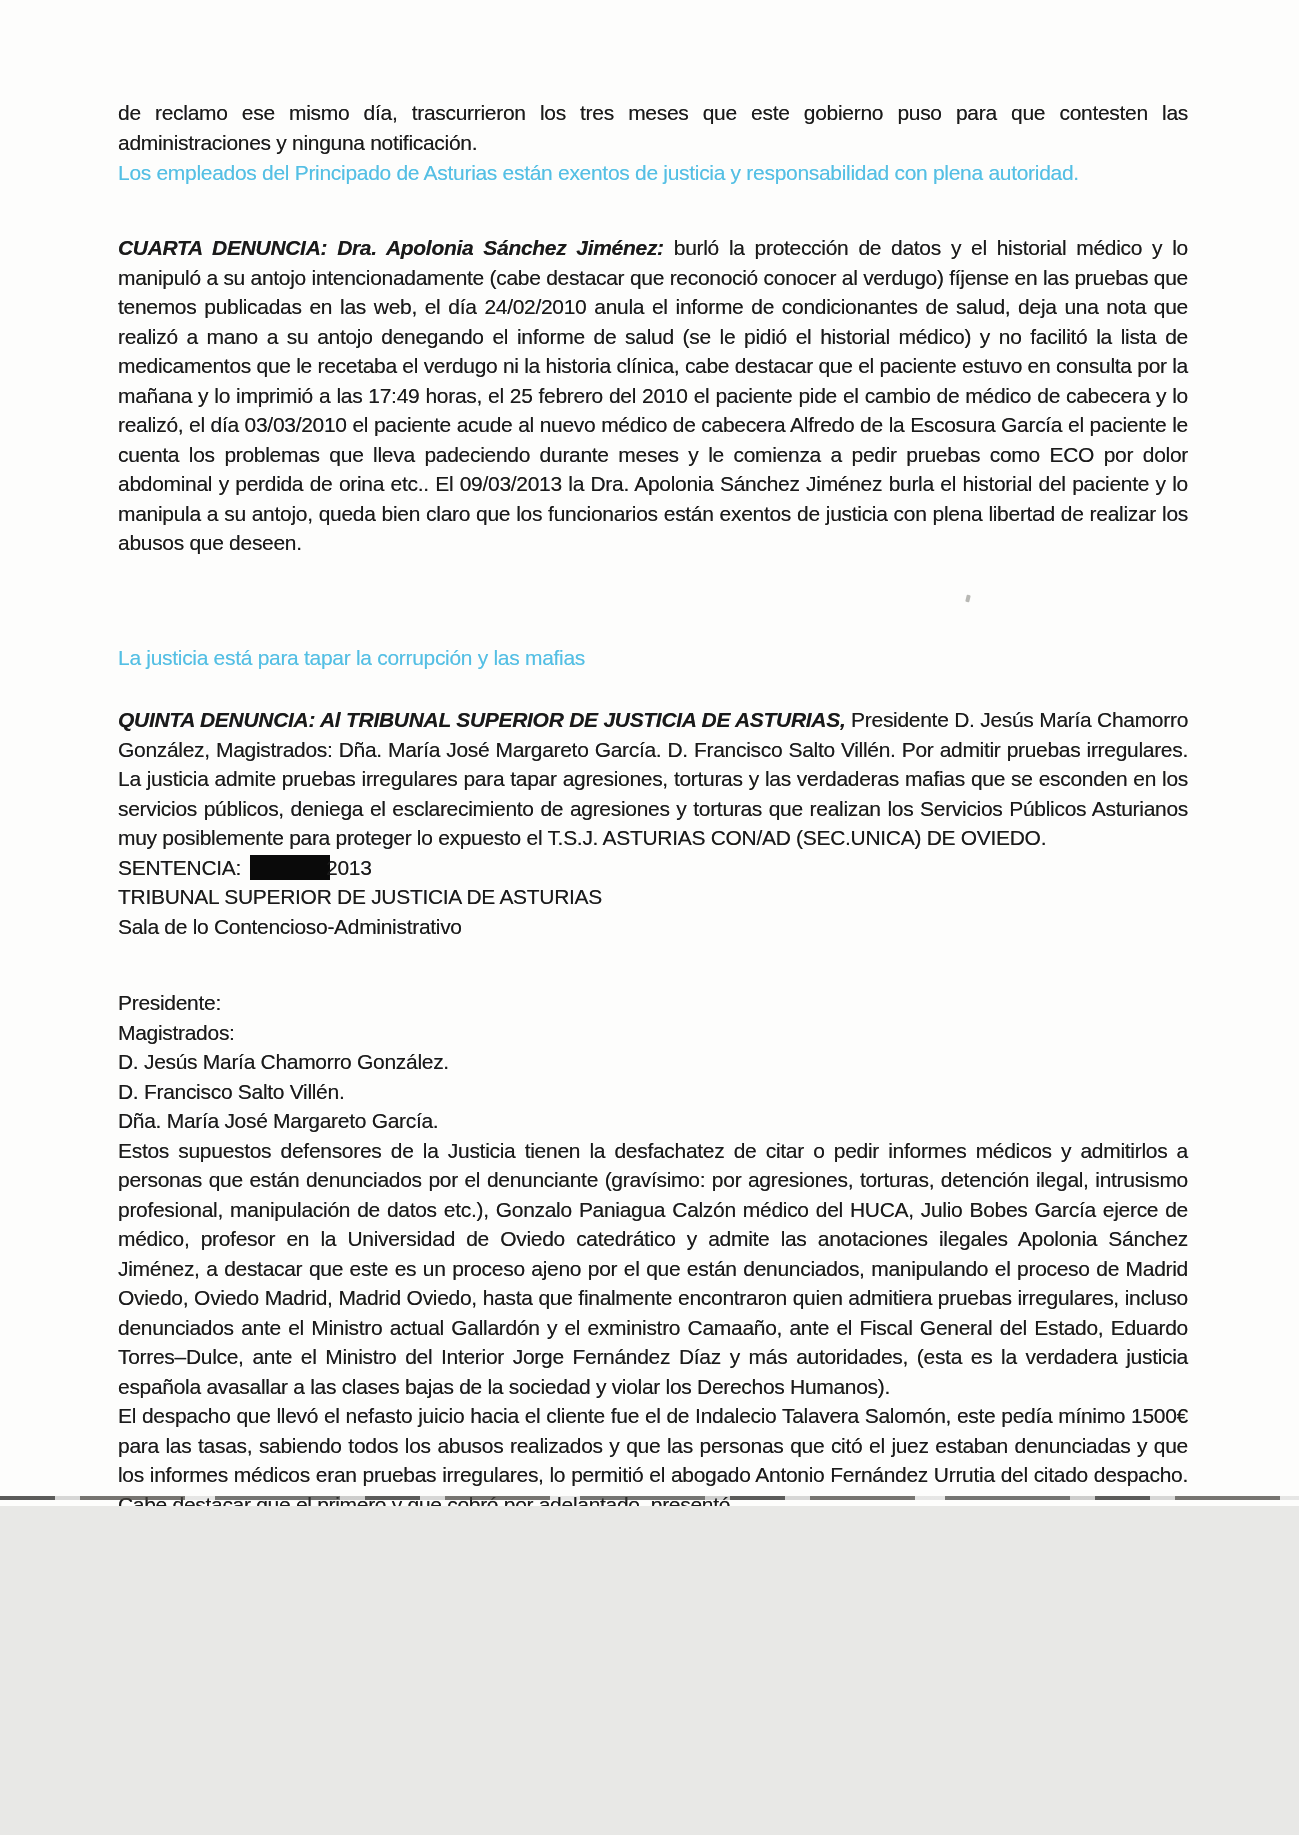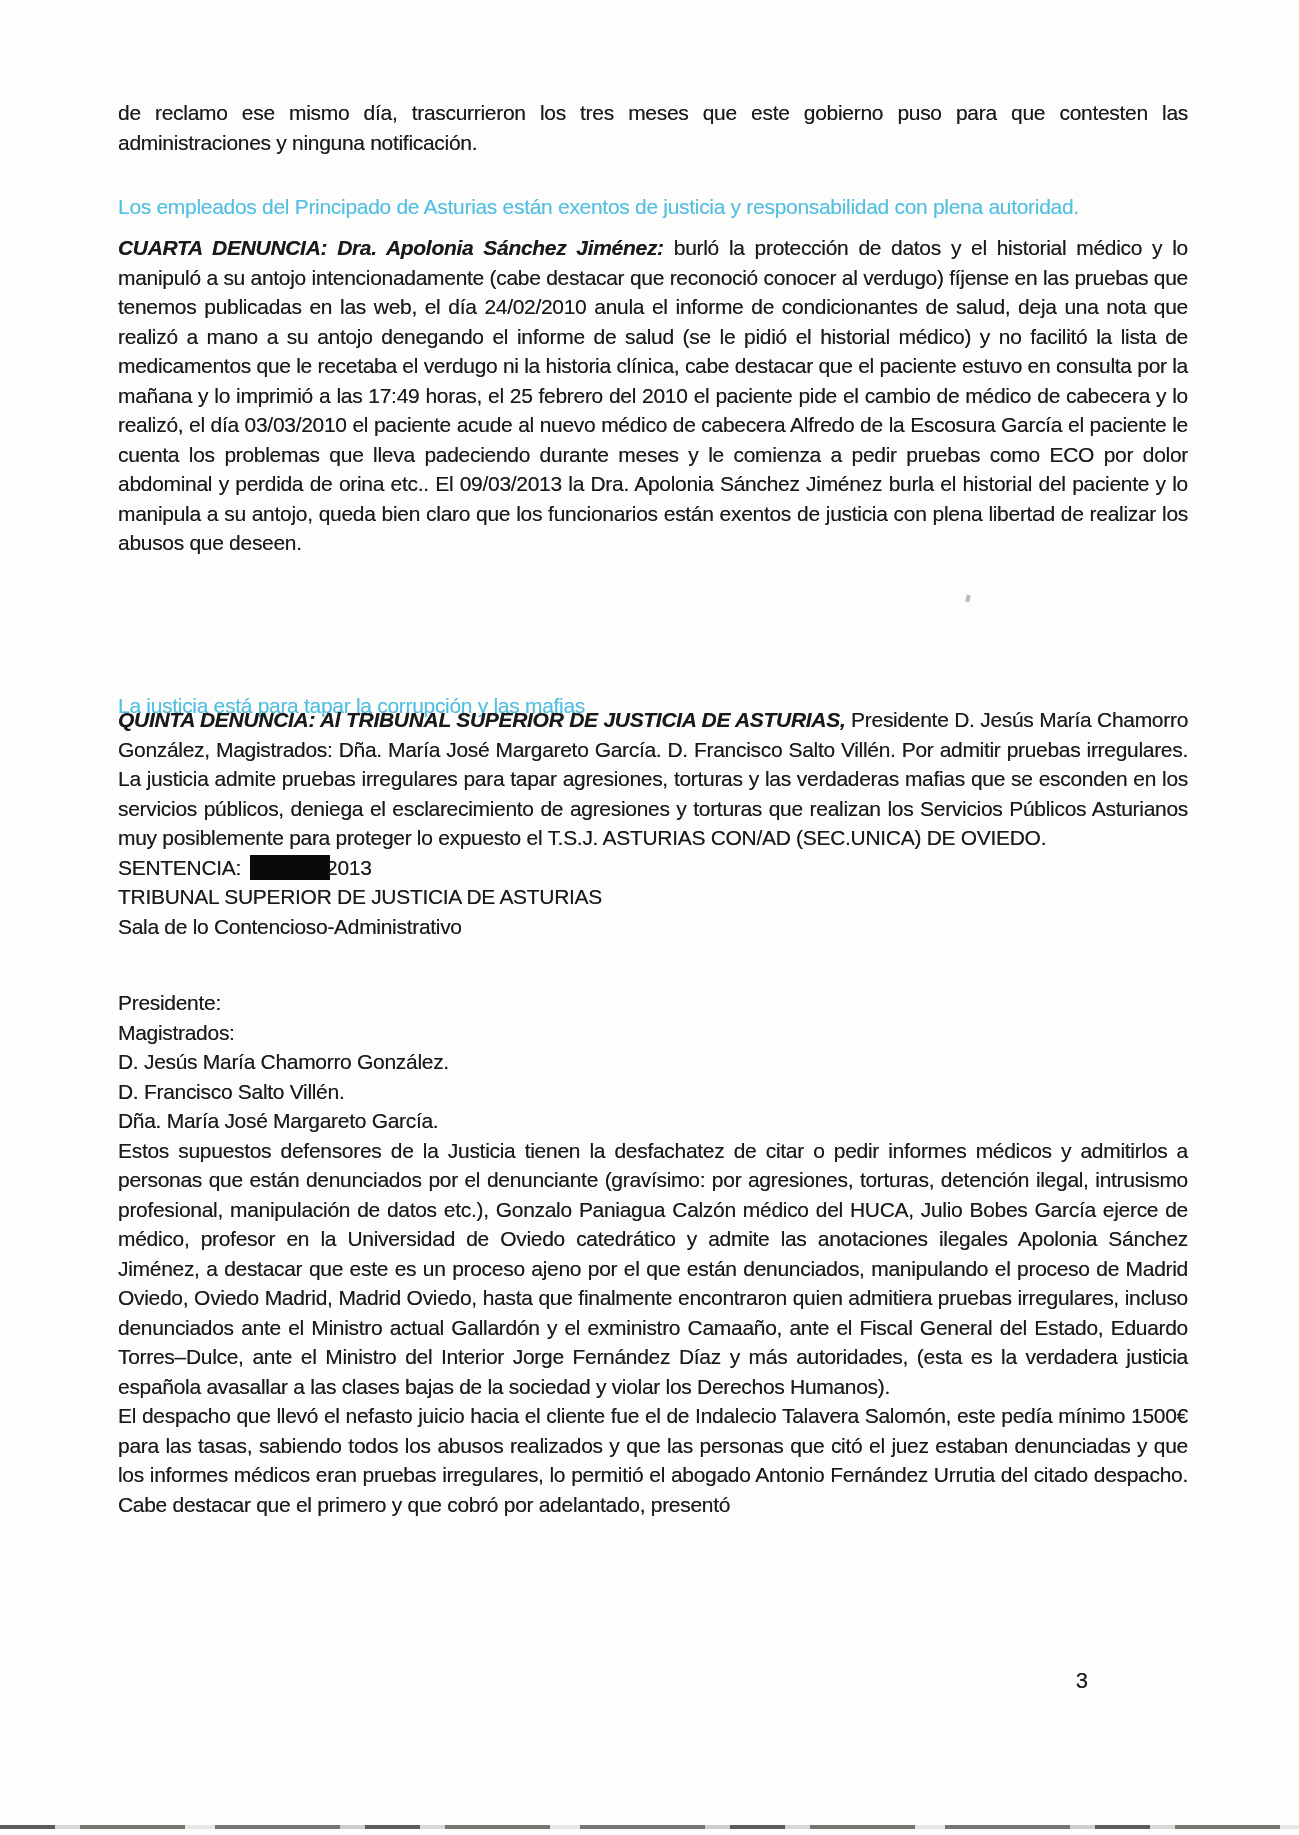--- a/index.html
+++ b/index.html
@@ -1,39 +1,38 @@
 <!DOCTYPE html>
 <html style="--ink: #1a1a1a; --cyan: #54bfe4; --redaction: #0a0a0a;"><head>
 <meta charset="utf-8">
 <style>
   html,body{margin:0;padding:0;background:#e8e8e6;}
   .page{
     position:relative;
-    width:1299px;height:1835px;
+    width:1299px;height:1506px;
     margin:0 auto;
     background:#fdfdfc;
     overflow:hidden;
     font-family:"Liberation Sans", sans-serif;
     color:var(--ink,#1a1a1a);
   }
   .block{
     position:absolute;
     left:118px;
     width:1070px;
     font-size:21px;
     line-height:29.5px;
     letter-spacing:-0.3px;
     text-shadow:0 0 0.4px rgba(0,0,0,0.55);
   }
   .para{text-align:justify;}
   .b{font-weight:700;font-style:italic;}
   .cyan{
     color:var(--cyan,#54bfe4);
     text-shadow:0 0 0.3px rgba(84,191,228,0.5);
-    margin-top:34px;
   }
   .line{white-space:nowrap;}
   .redaction{
     display:inline-block;
     width:80px;height:25px;
     background:var(--redaction,#0a0a0a);
     vertical-align:-5px;
     margin-left:9px;margin-right:-4px;
   }
   .page-number{
@@ -79,21 +78,21 @@
   <div class="block cyan" style="top:158px">
     <span>Los empleados del Principado de Asturias están exentos de justicia y responsabilidad con plena autoridad.</span>
   </div>
 
   <div class="block para" style="top:233px">
     <span class="b">CUARTA DENUNCIA: Dra. Apolonia Sánchez Jiménez:</span><span> burló la protección de datos y el historial médico y lo manipuló a su antojo intencionadamente  (cabe destacar que reconoció conocer al verdugo)  fíjense en las pruebas que tenemos publicadas en las web, el día 24/02/2010 anula el informe de condicionantes de salud,  deja una nota que realizó a mano a su antojo denegando el informe de salud (se le pidió el historial médico) y no facilitó la lista de medicamentos que le recetaba el verdugo ni la historia clínica, cabe destacar que el paciente estuvo en consulta por la mañana y lo imprimió a las 17:49 horas, el 25 febrero del 2010 el paciente pide el cambio de médico de cabecera y lo realizó, el día 03/03/2010 el paciente acude al nuevo médico de cabecera Alfredo de la Escosura García el paciente le cuenta los problemas que lleva padeciendo durante meses y le comienza a pedir pruebas como ECO por dolor abdominal y perdida de orina etc.. El 09/03/2013 la Dra. Apolonia Sánchez Jiménez burla el historial del paciente y lo manipula a su antojo, queda bien claro que los funcionarios están exentos de justicia con plena libertad de realizar los abusos que deseen.</span>
   </div>
 
   <div class="speck"></div>
 
-  <div class="block cyan" style="top:657px">
+  <div class="block cyan" style="top:643px">
     <span>La justicia está para tapar la corrupción y las mafias</span>
   </div>
 
   <div class="block" style="top:705px">
     <div class="para">
       <span class="b">QUINTA DENUNCIA: Al TRIBUNAL SUPERIOR DE JUSTICIA DE ASTURIAS,</span><span> Presidente D. Jesús María Chamorro González, Magistrados: Dña. María José Margareto García. D. Francisco Salto Villén. Por admitir pruebas irregulares. La justicia admite pruebas irregulares para tapar agresiones, torturas y las verdaderas mafias que se esconden en los servicios públicos, deniega el esclarecimiento de agresiones y torturas que realizan los Servicios Públicos Asturianos muy posiblemente para proteger lo expuesto el T.S.J. ASTURIAS CON/AD (SEC.UNICA) DE OVIEDO.</span>
     </div>
     <div class="line">
       <span>SENTENCIA:</span><span class="redaction"></span><span>2013</span>
     </div>

